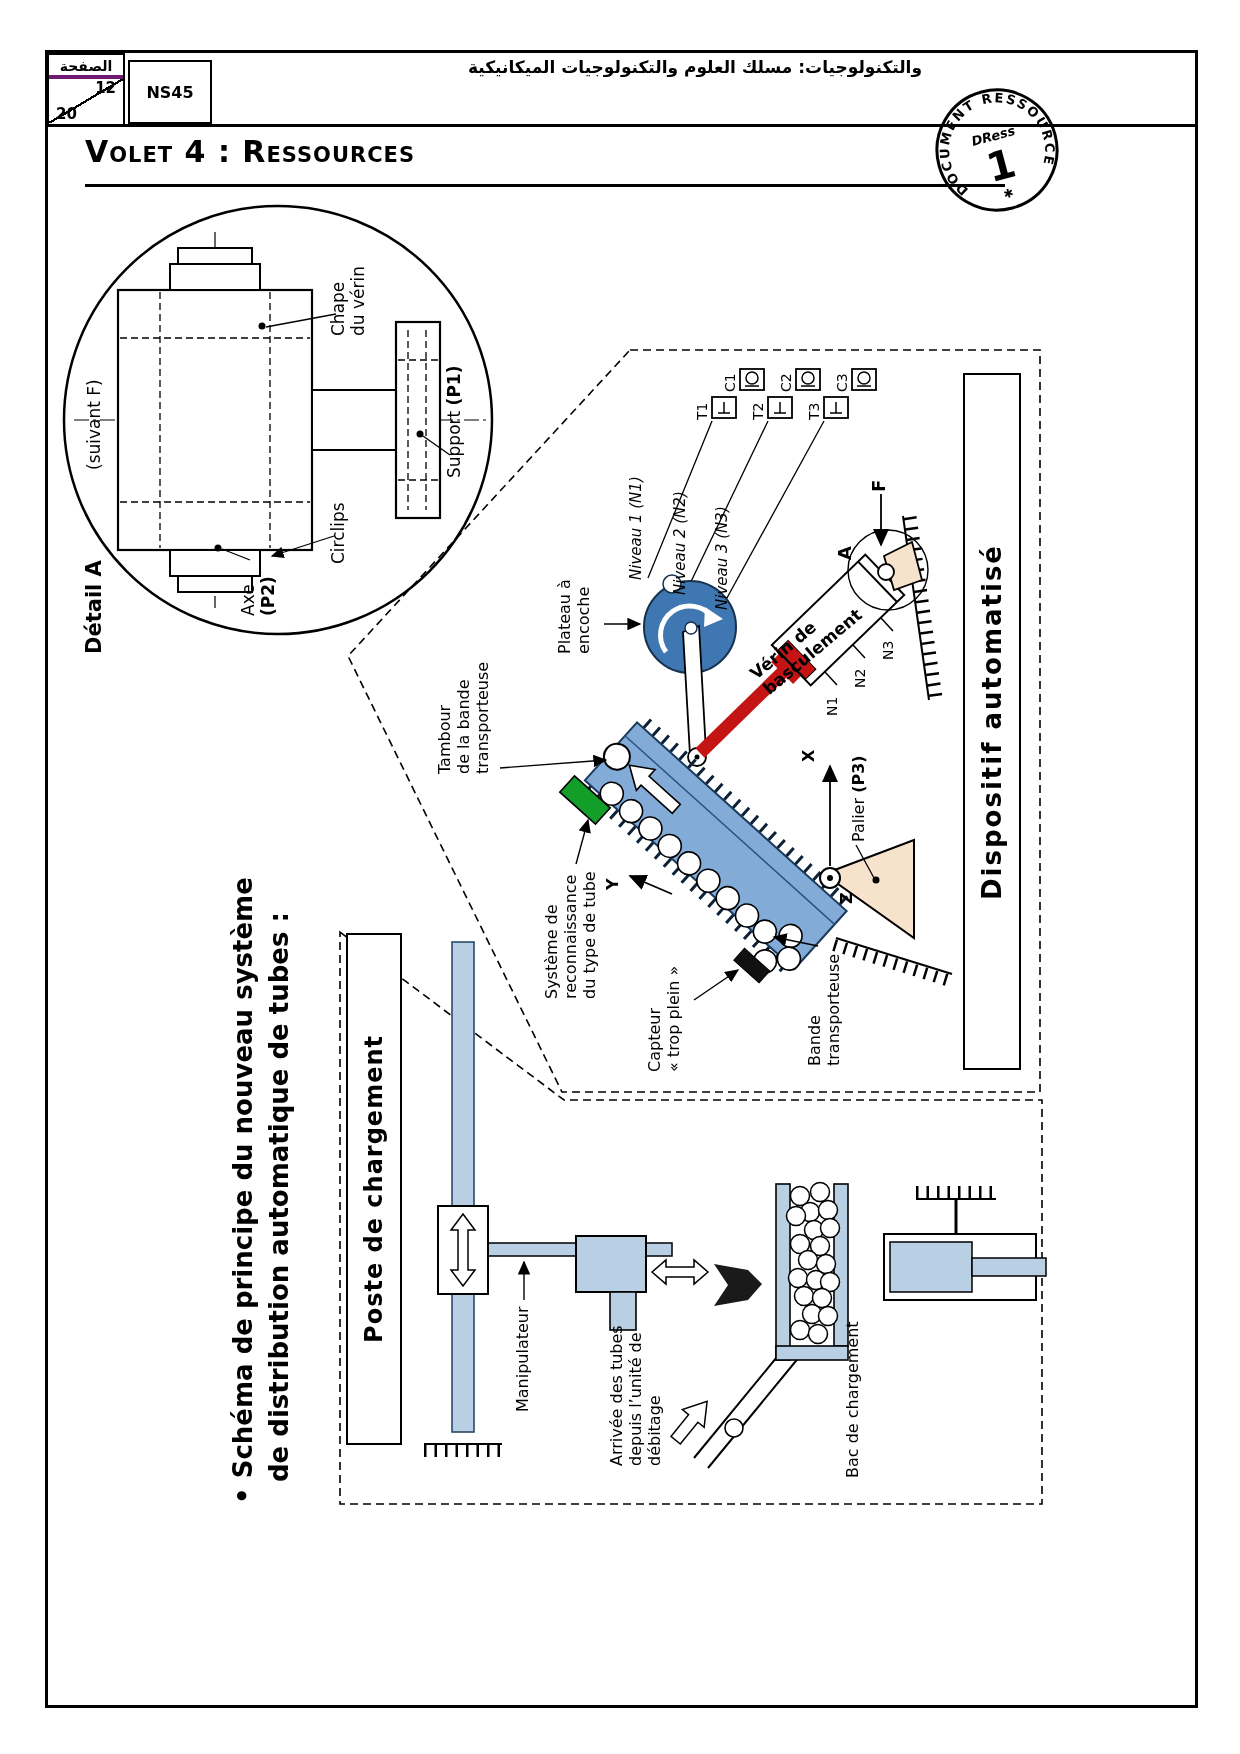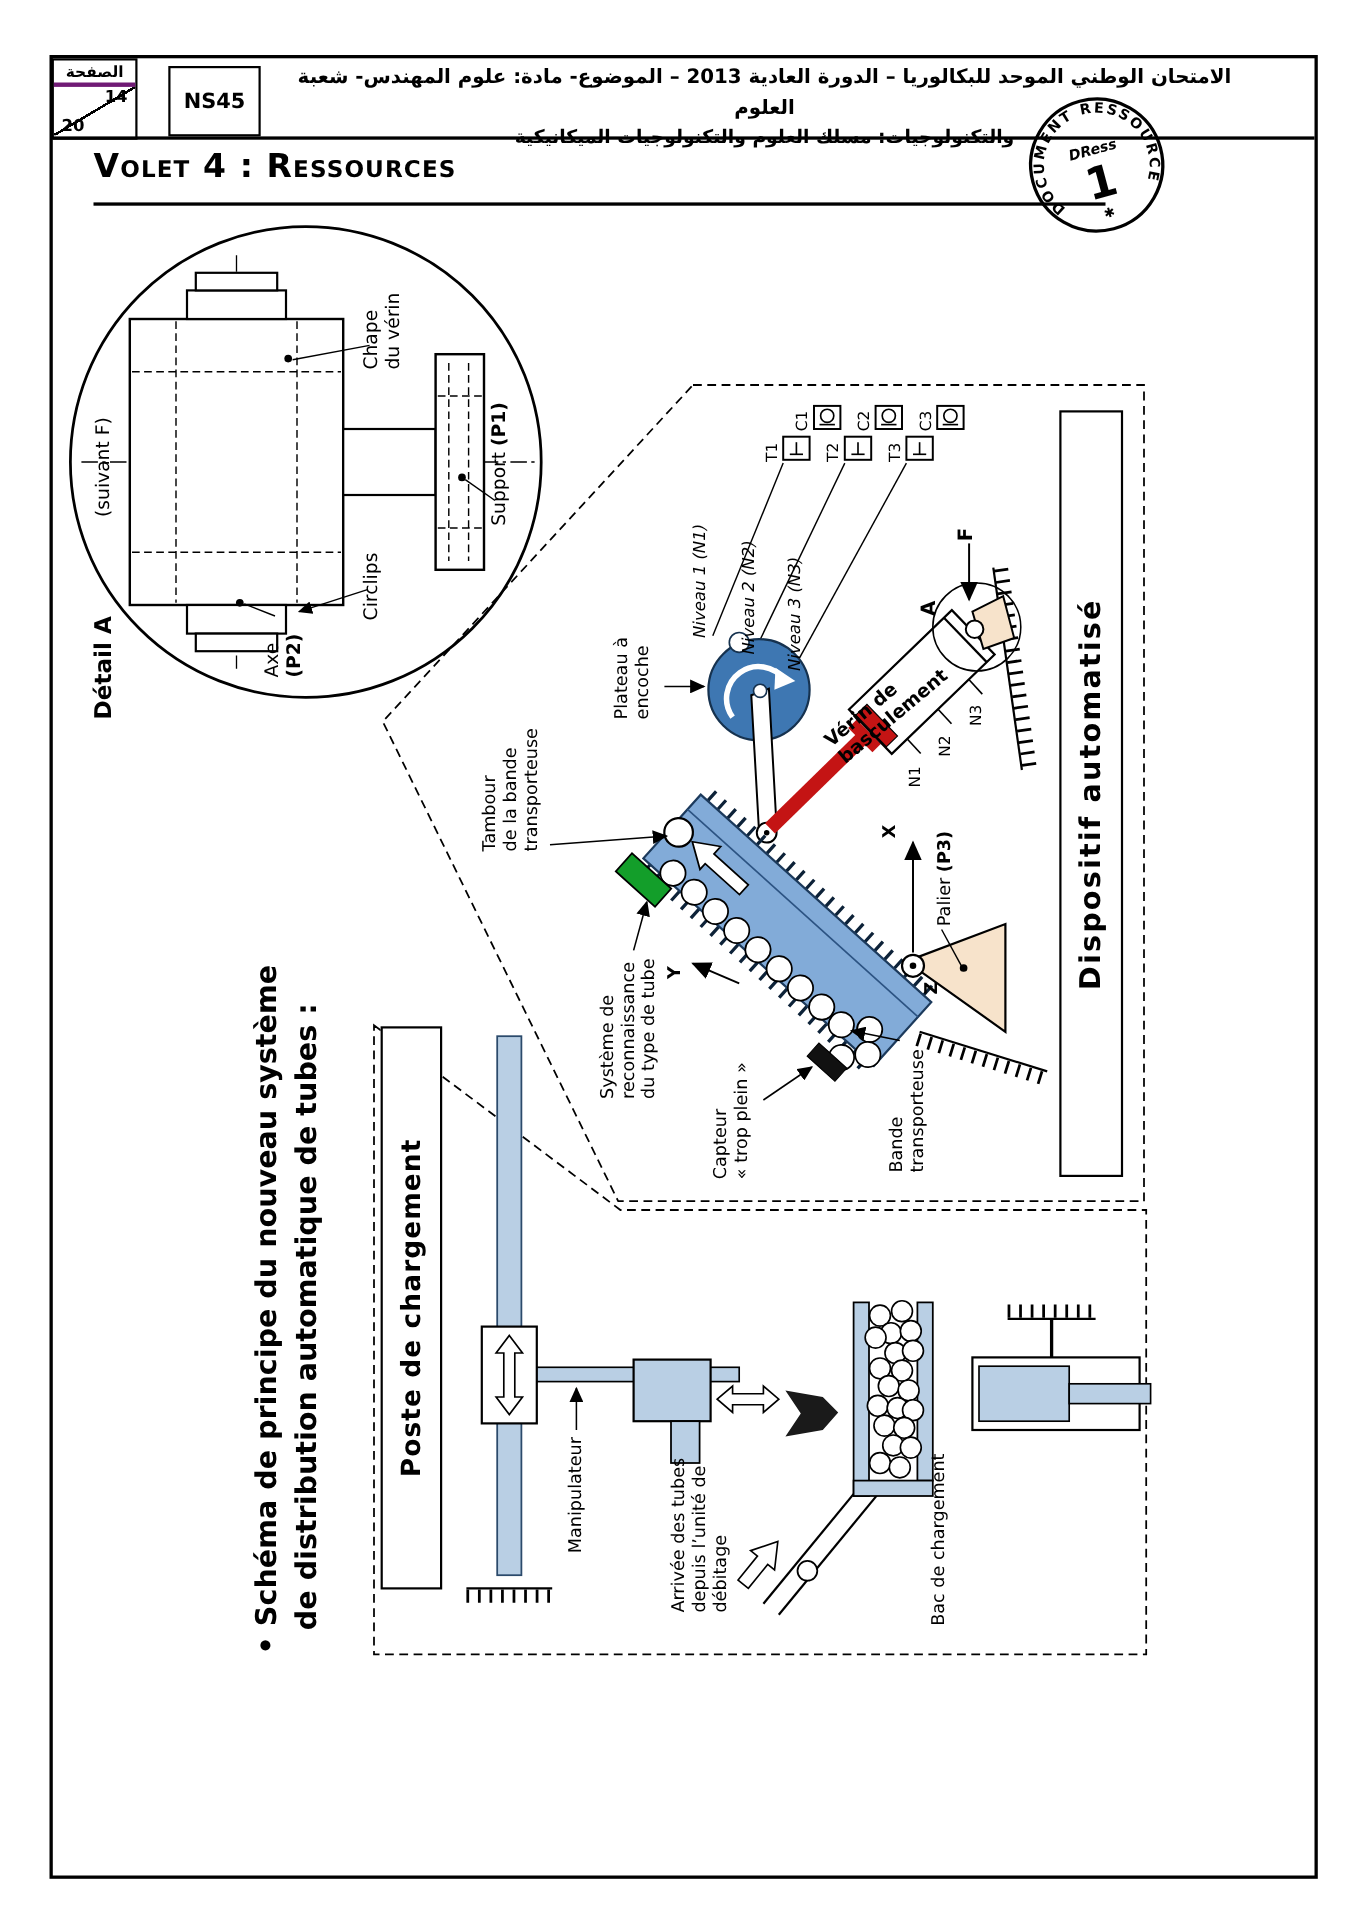--- a/index.html
+++ b/index.html
@@ -236,27 +236,26 @@
       <rect x="884" y="1234" width="152" height="66" f="" fill="#fff" stroke="#000" stroke-width="2"></rect>
       <rect x="890" y="1242" width="82" height="50" fill="#b9cfe4" stroke="#000" stroke-width="1.5"></rect>
       <rect x="972" y="1258" width="74" height="18" fill="#b9cfe4" stroke="#000" stroke-width="1.5"></rect>
     </g>
   </g>
 </svg>
 
 <div class="hdr-box" style="left:47px;top:53px;width:78px;height:74px;">
   <div class="pb-title">الصفحة</div>
   <div class="pb-diag">
-    <span class="n-top">14</span>
+    <span class="n-top">12</span>
     <span class="n-bot">20</span>
   </div>
 </div>
-<div class="hdr-box" style="left:153px;top:60px;width:84px;height:64px;border-width:2.5px;display:flex;align-items:center;justify-content:center;font-weight:bold;font-size:19px;">NS45</div>
+<div class="hdr-box" style="left:128px;top:60px;width:84px;height:64px;border-width:2.5px;display:flex;align-items:center;justify-content:center;font-weight:bold;font-size:16px;">NS45</div>
 <div class="abs" style="left:250px;top:56px;width:890px;text-align:center;direction:rtl;font-weight:bold;">
-  <div style="font-size:18px;line-height:1.6;">الامتحان الوطني الموحد للبكالوريا – الدورة العادية 2013 – الموضوع- مادة: علوم المهندس- شعبة العلوم</div>
   <div style="font-size:17px;line-height:1.4;">والتكنولوجيات: مسلك العلوم والتكنولوجيات الميكانيكية</div>
 </div>
 <div class="abs" style="left:48px;top:124px;width:1147px;height:2.5px;background:#000;"></div>
 
 <div class="abs" style="left:85px;top:134px;width:920px;font-size:30px;font-weight:bold;font-variant:small-caps;letter-spacing:1px;">Volet 4 : Ressources</div>
 <div class="abs" style="left:85px;top:184px;width:920px;height:2.5px;background:#000;"></div>
 
 <div class="v f17" style="left:84px;top:470px;">(suivant F)</div>
 <div class="v f17" style="left:328px;top:336px;">
   <div>Chape</div>

